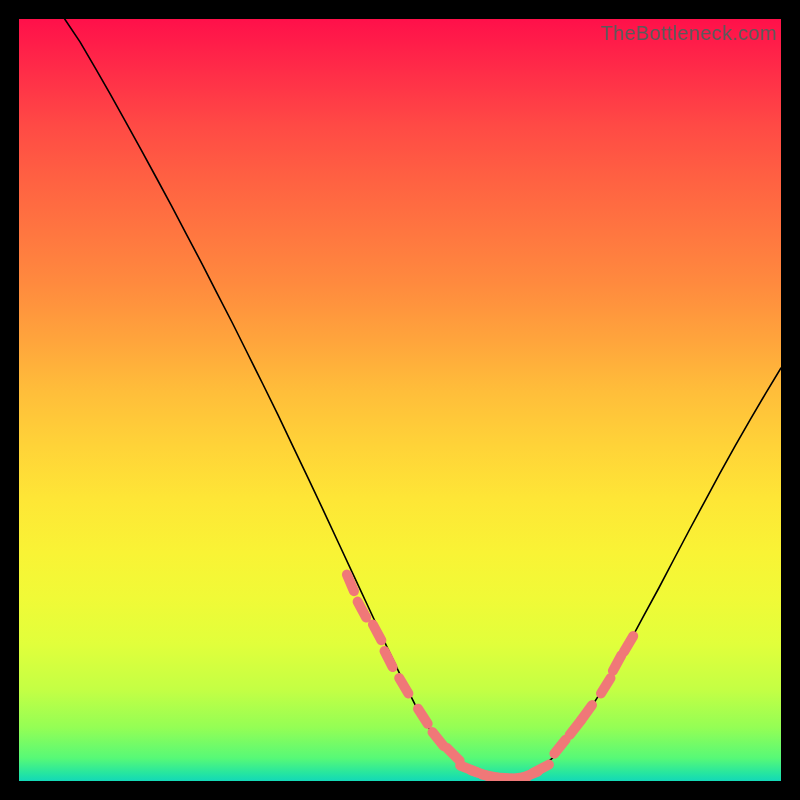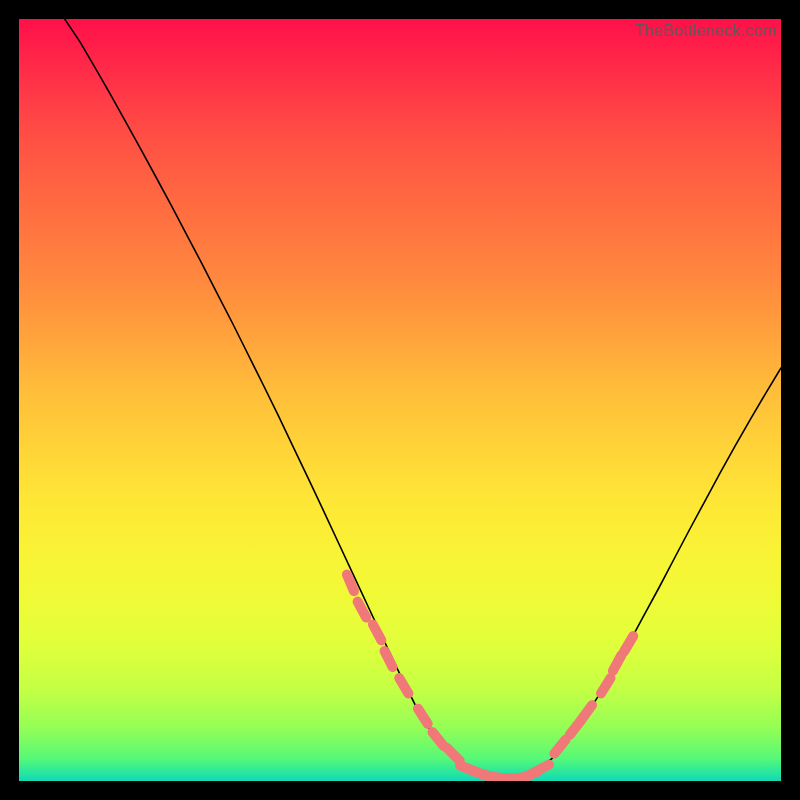--- a/index.html
+++ b/index.html
@@ -48,21 +48,21 @@
       #57f977 97%,
       #25e5a1 99%,
       #13d8b8 100%
     );
   }
   .watermark {
     position: absolute;
     right: 4px;
     top: 3px;
     color: #5a5a5a;
-    font-size: 16px;
+    font-size: 20px;
     letter-spacing: 0.3px;
     user-select: none;
   }
   svg.curve {
     position: absolute;
     left: 0;
     top: 0;
     width: 762px;
     height: 762px;
   }

